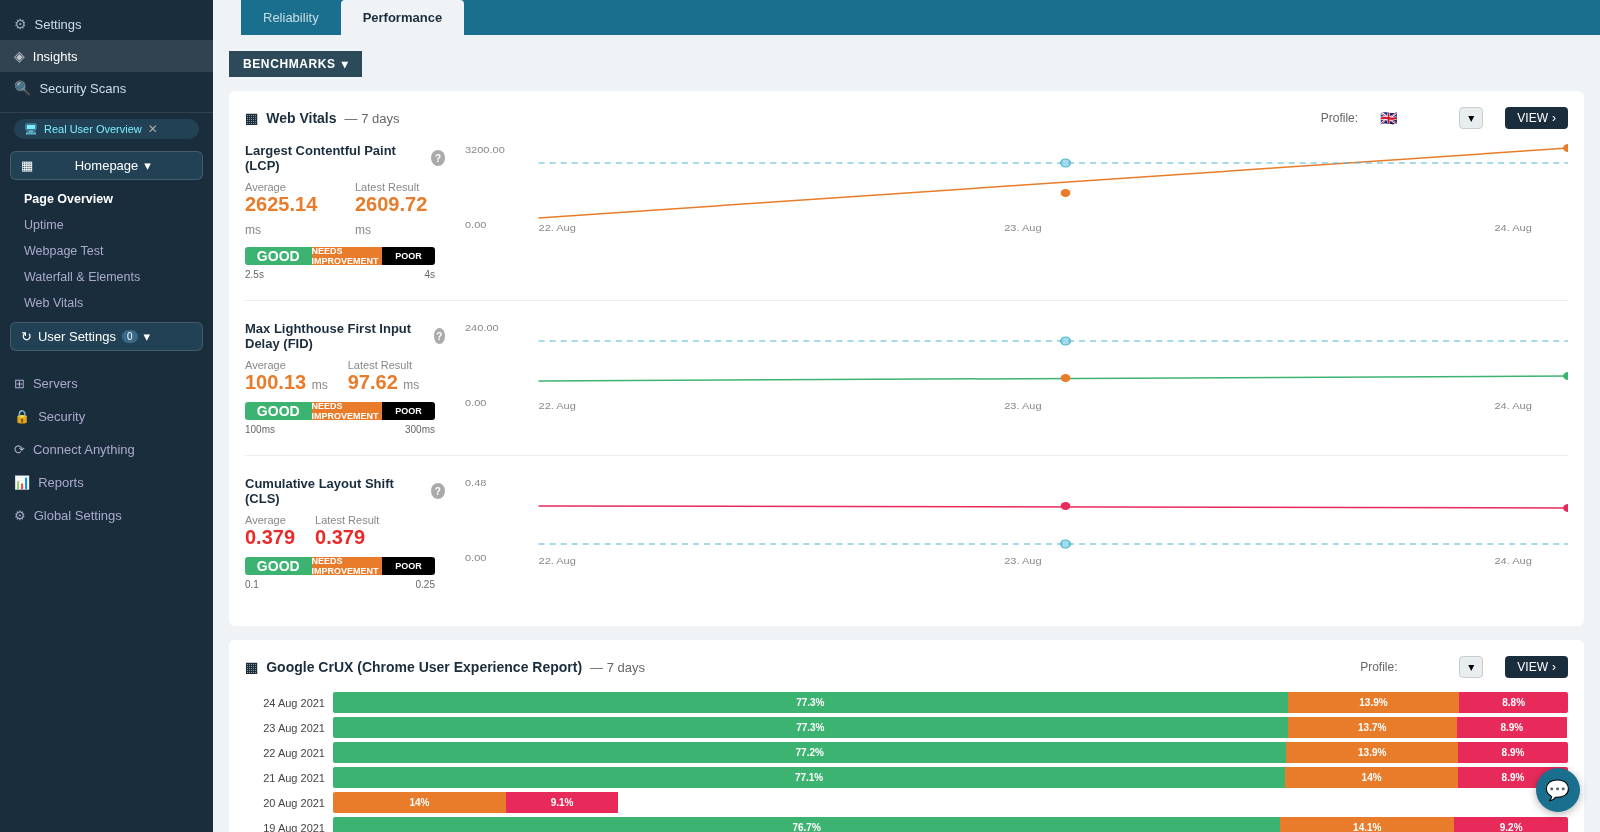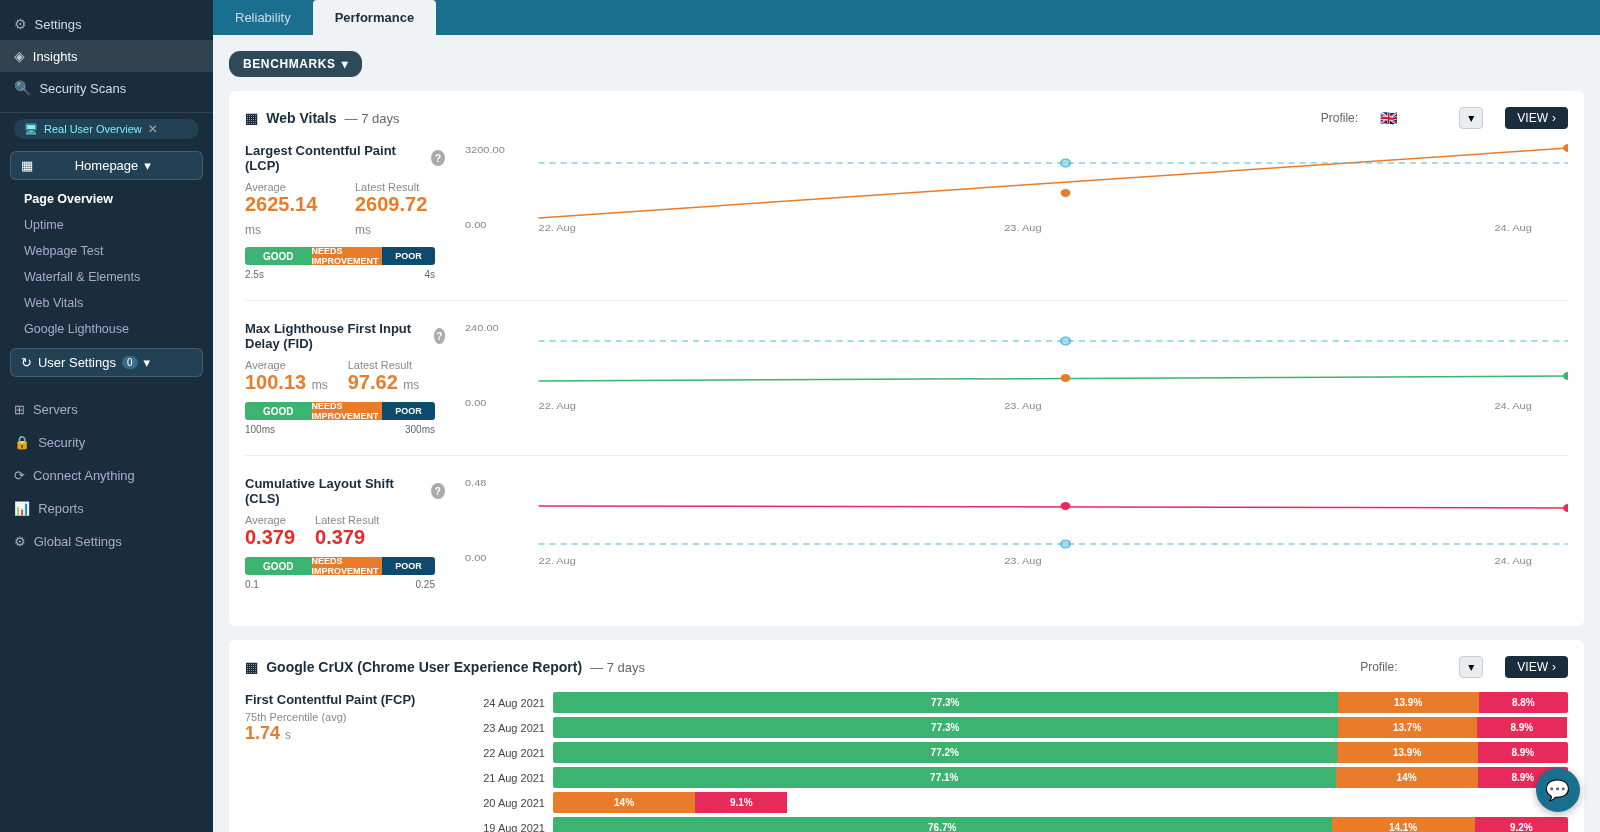--- a/index.html
+++ b/index.html
@@ -92,20 +92,21 @@
       overflow: hidden;
     }
 
     
     .tab-bar {
       background: #1a6e8e;
       display: flex;
       align-items: flex-end;
       padding: 0 0 0 0;
       flex-shrink: 0;
+      margin-left: 28px;
     }
     .tab {
       padding: 10px 22px;
       cursor: pointer;
       font-size: 13px;
       color: rgba(255,255,255,0.75);
       border-radius: 4px 4px 0 0;
     }
     .tab.active {
       background: #f0f3f5;
@@ -118,21 +119,21 @@
       flex: 1;
       overflow-y: auto;
       padding: 16px;
     }
 
     
     .benchmarks-btn {
       background: #2d4a5a;
       color: #fff;
       border: none;
-      border-radius: 11px;
+      border-radius: 0;
       padding: 6px 14px;
       font-size: 12px;
       cursor: pointer;
       display: flex;
       align-items: center;
       gap: 6px;
       margin-bottom: 14px;
       font-weight: 600;
       letter-spacing: 0.05em;
     }
@@ -240,23 +241,23 @@
 
     
     .gnp-bar {
       display: flex;
       height: 18px;
       border-radius: 3px;
       overflow: hidden;
       width: 190px;
       margin-bottom: 4px;
     }
-    .gnp-good { background: #3cb371; display: flex; align-items: center; justify-content: center; font-size: 10px; color: #fff; font-weight: 700; }
+    .gnp-good { background: #3cb371; display: flex; align-items: center; justify-content: center; font-size: 14px; color: #fff; font-weight: 700; }
     .gnp-needs { background: #e87c2a; display: flex; align-items: center; justify-content: center; font-size: 9px; color: #fff; font-weight: 700; }
-    .gnp-poor { background: #0c4a6e; display: flex; align-items: center; justify-content: center; font-size: 9px; color: #fff; font-weight: 700; }
+    .gnp-poor { background: #000000; display: flex; align-items: center; justify-content: center; font-size: 9px; color: #fff; font-weight: 700; }
     .gnp-labels {
       display: flex;
       width: 190px;
       justify-content: space-between;
       font-size: 10px;
       color: #666;
     }
 
     
     .metric-chart { flex: 1; }
@@ -347,21 +348,20 @@
     <span>Homepage</span>
     <span>▾</span>
   </div>
 
   <div>
     <div class="page-nav-item active">Page Overview</div>
     <div class="page-nav-item">Uptime</div>
     <div class="page-nav-item">Webpage Test</div>
     <div class="page-nav-item">Waterfall &amp; Elements</div>
     <div class="page-nav-item">Web Vitals</div>
-    <div class="page-nav-item">Google Lighthouse</div>
   </div>
 
   <div class="user-journeys-btn">
     <span>↻</span>
     <span>User Settings</span>
     <span class="uj-badge">0</span>
     <span>▾</span>
   </div>
 
   <div class="sidebar-bottom">
@@ -579,28 +579,20 @@
           <span class="flag-icon">🖥</span>
           <button class="dropdown-btn">▾</button>
           <button class="view-btn">
             <span>VIEW</span>
             <span>›</span>
           </button>
         </div>
       </div>
 
       <div class="crux-metric-header">
-        <div class="crux-metric-info">
-          <div class="crux-metric-title">First Contentful Paint (FCP)</div>
-          <div class="crux-percentile">75th Percentile (avg)</div>
-          <div class="crux-val">
-            <span>1.74</span>
-            <span class="unit">s</span>
-          </div>
-        </div>
         <div style="flex:1">
           <div class="crux-bar-row">
             <div class="crux-bar-label">24 Aug 2021</div>
             <div class="crux-bar-track">
               <div class="crux-seg-good" style="width:77.3%">77.3%</div>
               <div class="crux-seg-needs" style="width:13.9%">13.9%</div>
               <div class="crux-seg-poor" style="width:8.8%">8.8%</div>
             </div>
           </div>
           <div class="crux-bar-row">

